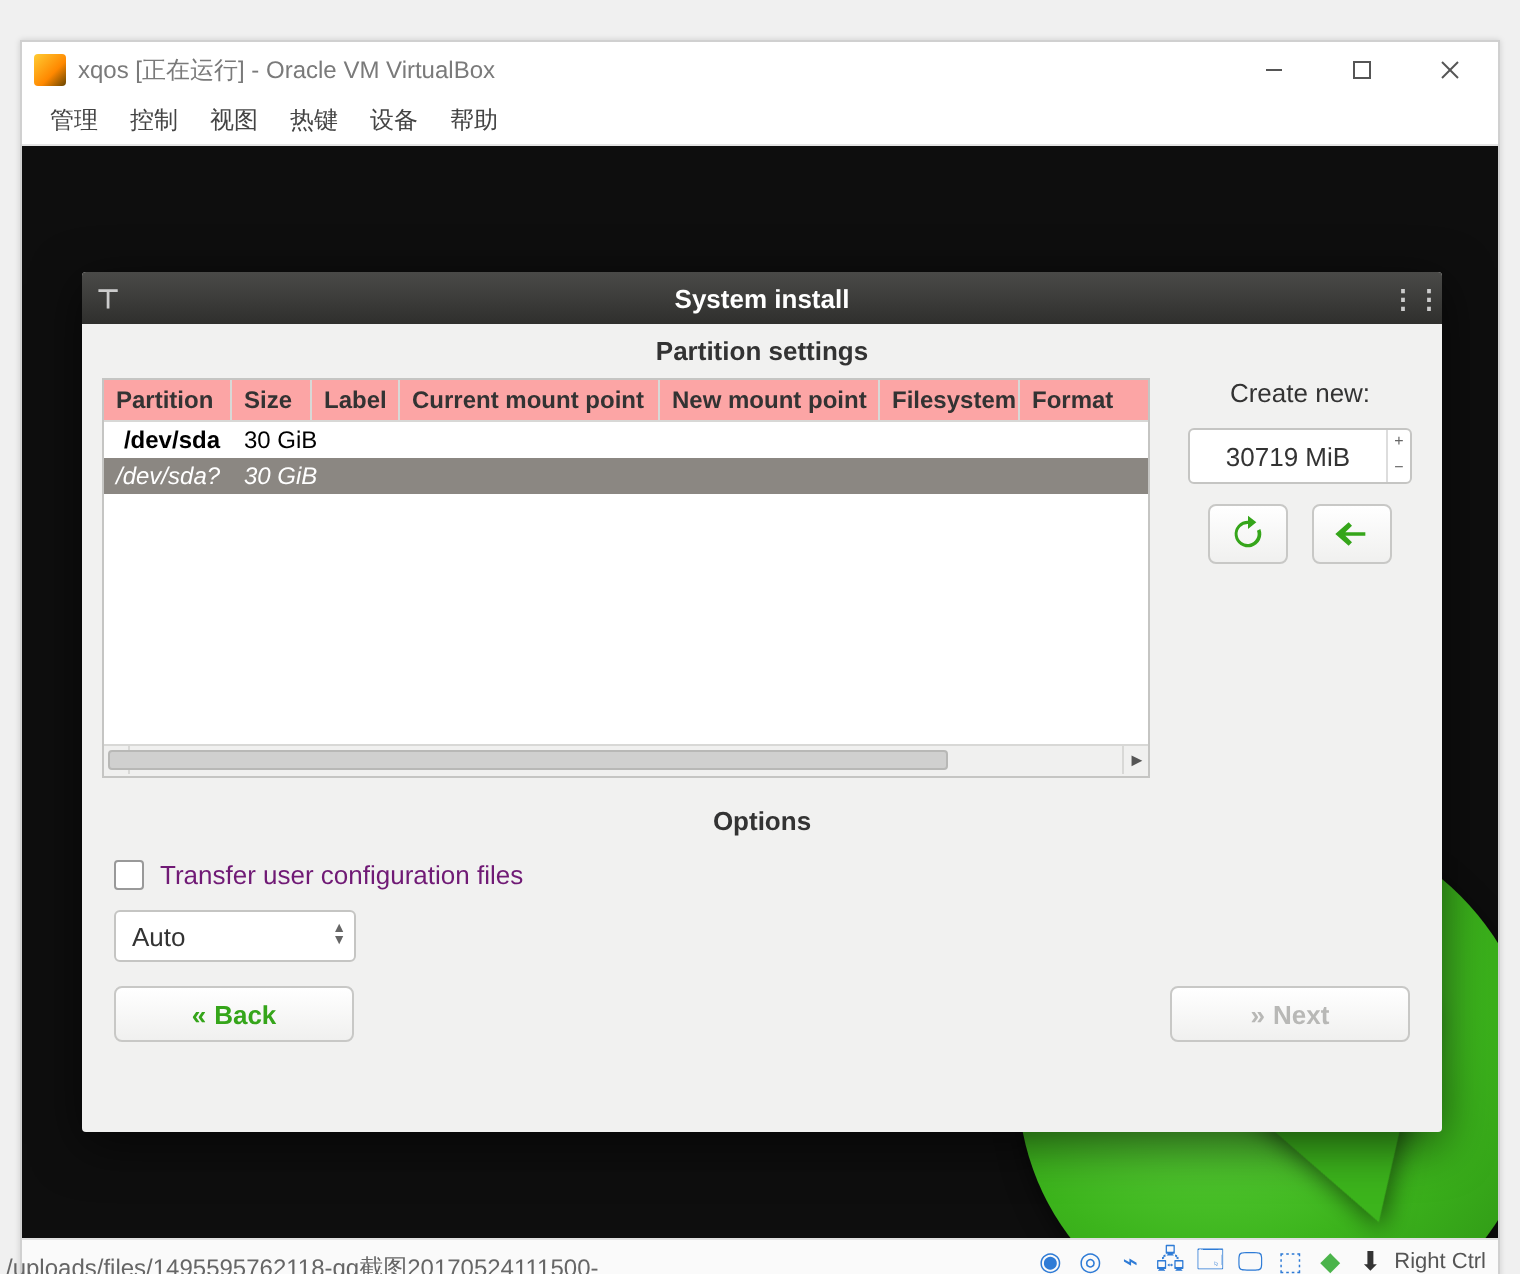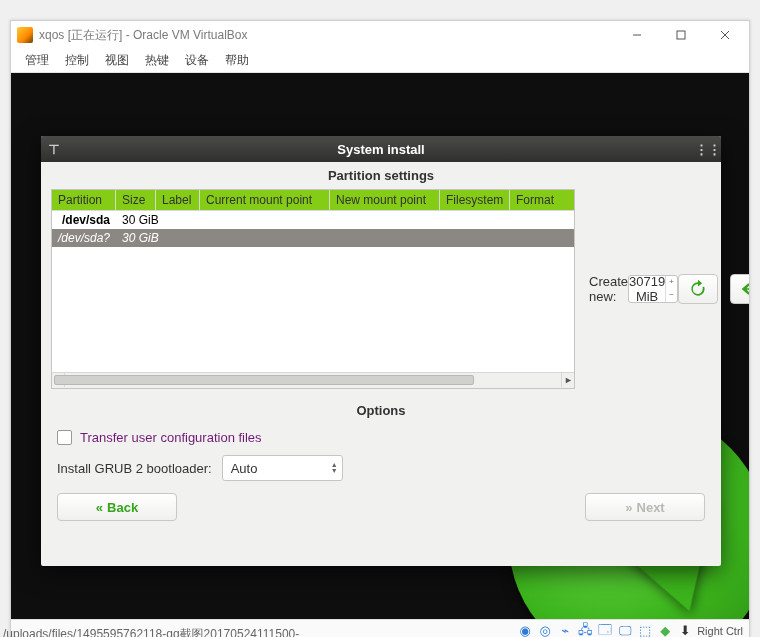--- a/index.html
+++ b/index.html
@@ -117,23 +117,24 @@
   }
   .table-wrap {
     flex:1;
     border:1px solid #c5c5c3;
     background:#fff;
     display:flex; flex-direction:column;
     height:200px;
     overflow:hidden;
   }
   .thead {
-    display:flex; background:#84cc16;
+    display:flex; background:#fca5a5;
     font-size:12px; color:#333;
     border-bottom:1px solid #d8d8d6;
+    font-weight:bold;
   }
   .thead .th {
     padding:3px 6px;
     border-right:1px solid #d8d8d6;
     white-space:nowrap;
     cursor:pointer;
   }
   .thead .th:last-child{border-right:none;}
   .tbody { flex:1; overflow:auto; position:relative; }
   .tr { display:flex; font-size:12px; padding:1px 0; }
@@ -150,21 +151,21 @@
     background:#d0d0cf; border:1px solid #b8b8b6; border-radius:2px;
   }
   .hscroll .arrow-l,.hscroll .arrow-r {
     position:absolute; top:0; width:14px; height:14px;
     display:flex; align-items:center; justify-content:center;
     color:#555; font-size:9px;
   }
   .hscroll .arrow-l{left:-1px;border-right:1px solid #d8d8d6;}
   .hscroll .arrow-r{right:-1px;border-left:1px solid #d8d8d6;}
   .side {
-    width:122px; display:flex; flex-direction:row; align-items:center; 
+    width:122px; display:flex; flex-direction:column; align-items:center; gap:10px;
     padding-top:0;
   }
   .side-label { font-size:13px; color:#333; }
   .spin {
     display:flex; width:112px; height:28px;
     border:1px solid #c5c5c3; border-radius:3px; background:#fff;
     align-items:center;
   }
   .spin .val {
     flex:1; text-align:center; font-size:13px; color:#333;
@@ -330,21 +331,20 @@
         </div>
 
         <div class="section-heading" style="margin-top:8px">Options</div>
 
         <div class="opts">
           <div class="chk-row">
             <div class="chk"></div>
             <div>Transfer user configuration files</div>
           </div>
           <div class="grub-row">
-            <div>Install GRUB 2 bootloader:</div>
             <div class="combo">
               <span>Auto</span>
               <span class="caret">
                   <span>▲</span>
                   <span>▼</span>
                 </span>
             </div>
           </div>
         </div>
 

